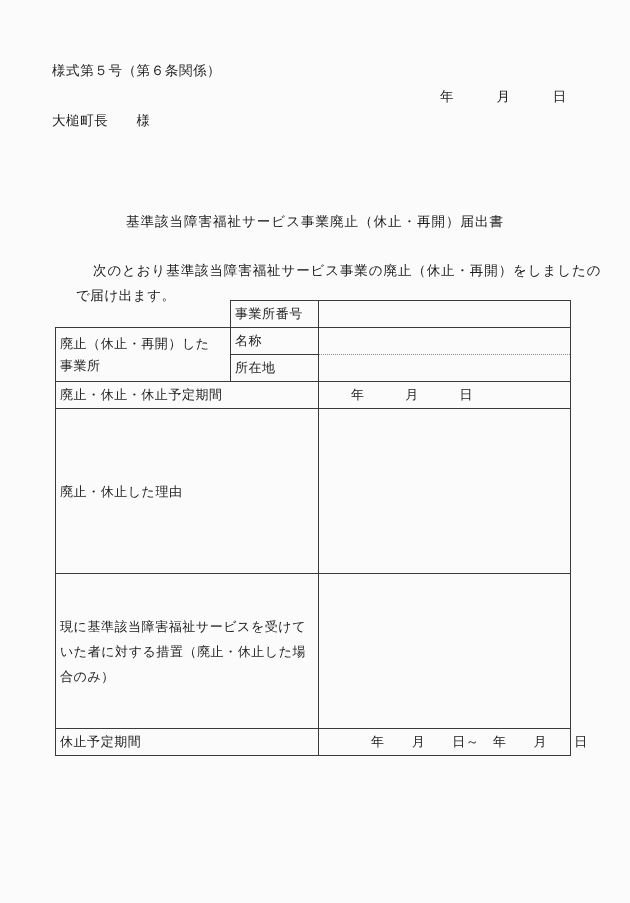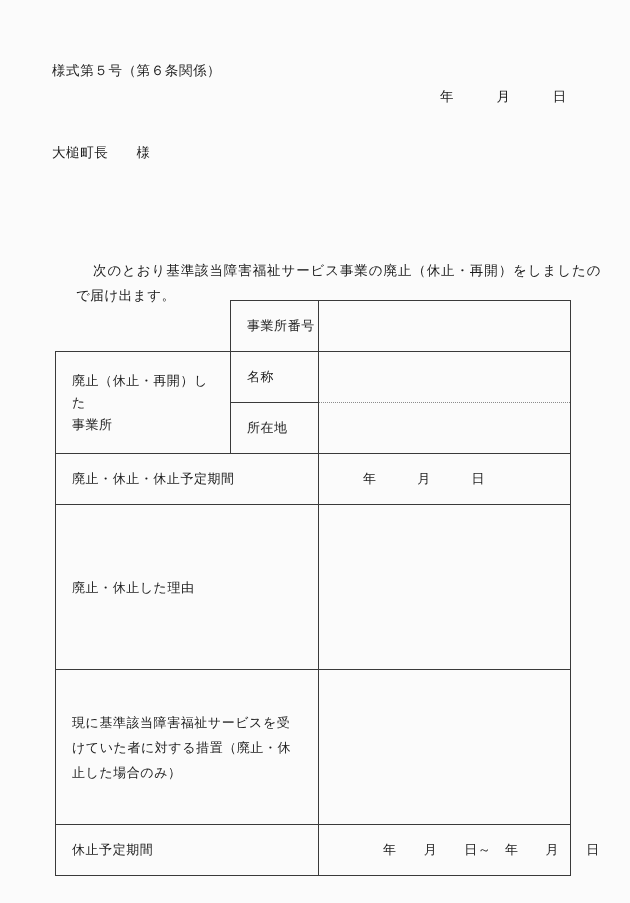--- a/index.html
+++ b/index.html
@@ -44,21 +44,20 @@
     white-space: nowrap;
   }
 
   .addressee {
     position: absolute;
     left: 52px;
     top: 112px;
     font-size: 13.5px;
     letter-spacing: 0.6px;
     white-space: nowrap;
-    margin-top: 32px;
   }
 
   .submitter {
     position: absolute;
     left: 283px;
     top: 131px;
     font-size: 13.5px;
     letter-spacing: 0.6px;
   }
   .submitter-row {
@@ -105,21 +104,21 @@
     position: absolute;
     left: 55px;
     top: 300px;
     width: 515px;
     border-collapse: collapse;
     table-layout: fixed;
     font-size: 13px;
   }
   .form-table td {
     border: 1px solid #3a3a3a;
-    padding: 16px;
+    padding: 4px;
     vertical-align: middle;
     letter-spacing: 0.55px;
   }
 
   td.blank-corner {
     border: none;
     background: transparent;
   }
 
   .cell-pad {
@@ -173,20 +172,21 @@
 
 <div class="page">
 
   <div class="form-code">様式第５号（第６条関係）</div>
 
   <div class="date-line">年　　　月　　　日</div>
 
   <div class="addressee">大槌町長　　様</div>
 
 
+  <div class="doc-title">基準該当障害福祉サービス事業廃止（休止・再開）届出書</div>
 
   <div class="body-text">次のとおり基準該当障害福祉サービス事業の廃止（休止・再開）をしましたので届け出ます。</div>
 
   <table class="form-table">
     <colgroup>
       <col style="width:175px">
       <col style="width:88px">
       <col style="width:252px">
     </colgroup>
     <tbody>

